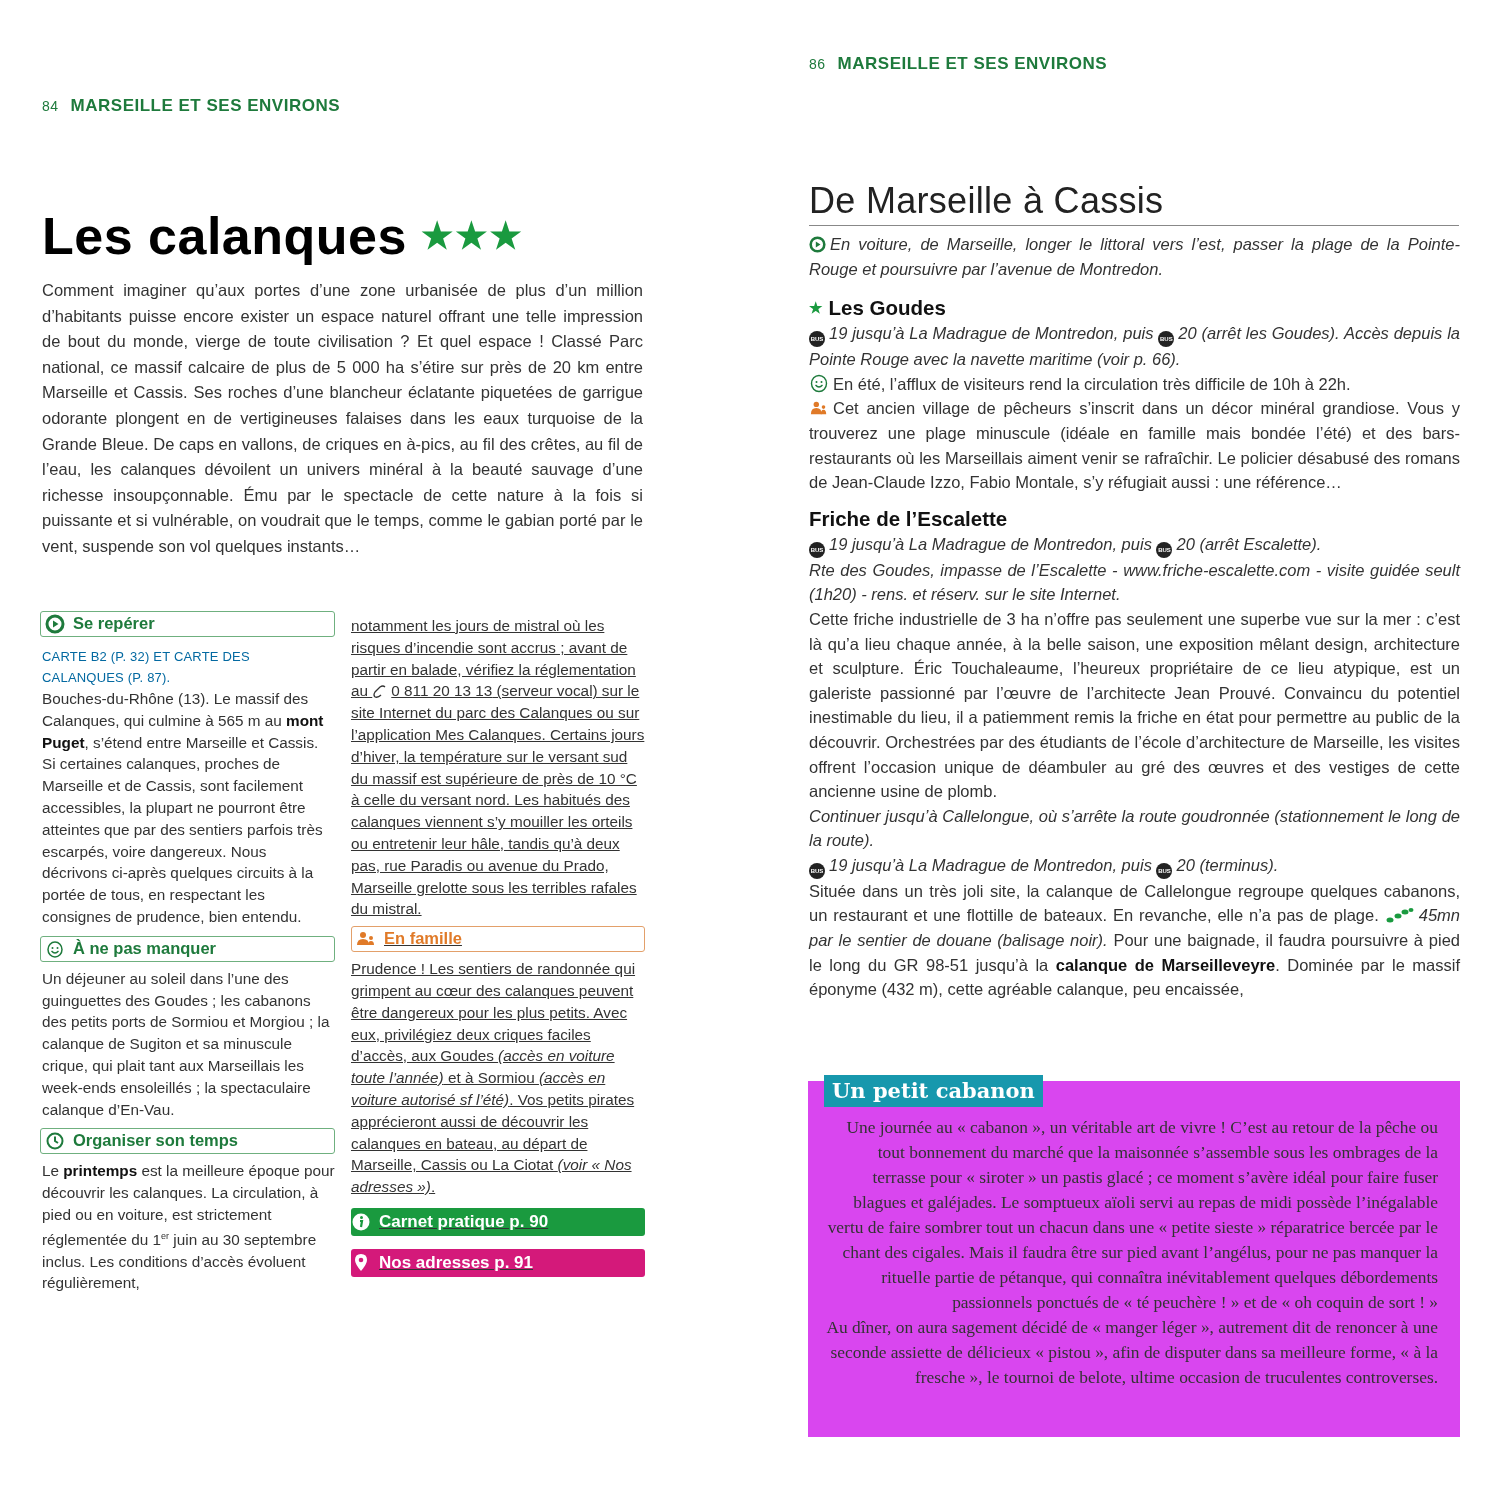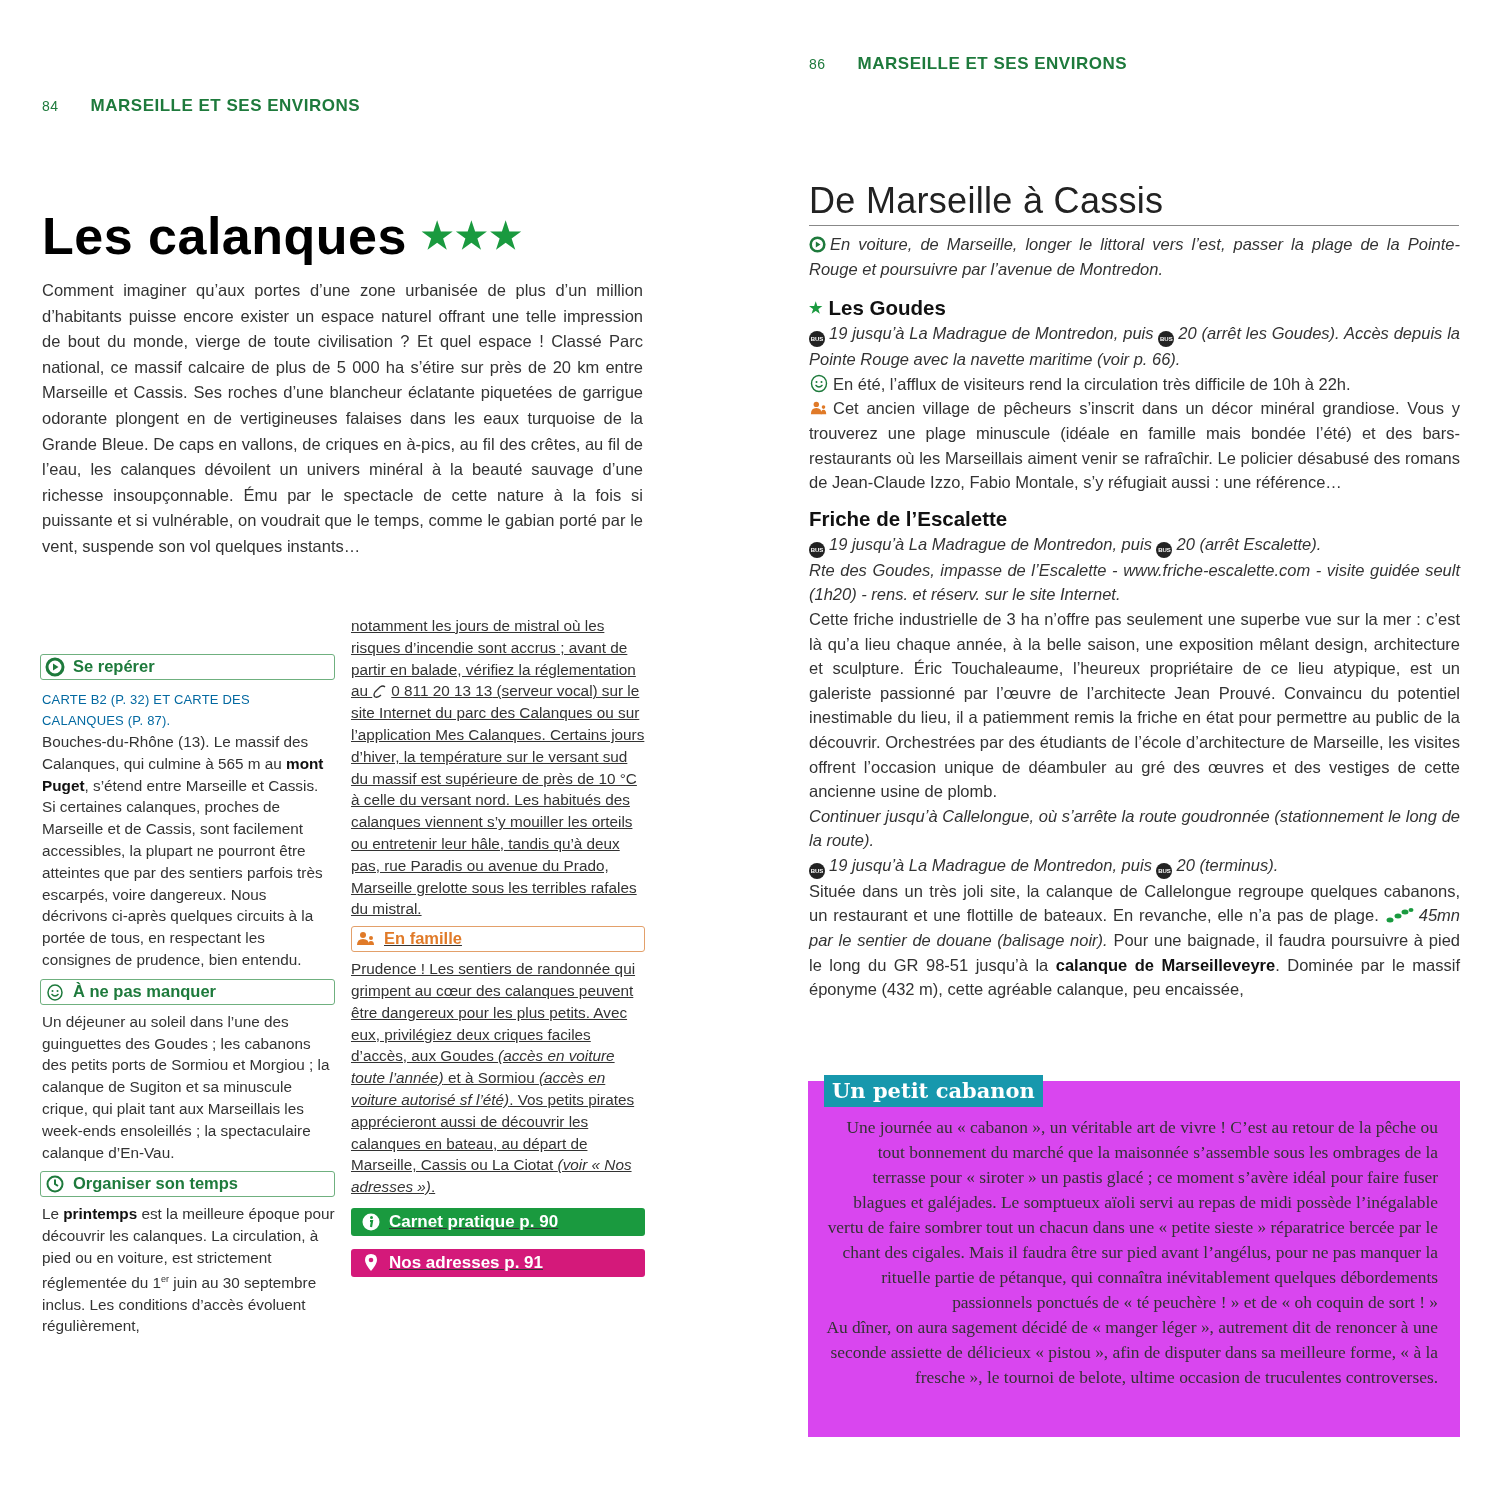--- a/index.html
+++ b/index.html
@@ -1,28 +1,28 @@
 <!DOCTYPE html>
 <html><head>
 <meta charset="utf-8">
 <style>
   html,body{margin:0;padding:0;background:#fff;}
   body{width:1500px;height:1500px;position:relative;overflow:hidden;font-family:"Liberation Sans",sans-serif;color:#333;}
   .abs{position:absolute;}
   .running{font-weight:bold;color:#1e7a3c;font-size:17px;letter-spacing:0.5px;}
-  .running .pg{font-weight:normal;color:#1e7a3c;font-size:14px;margin-right:32px;}
+  .running .pg{font-weight:normal;color:#1e7a3c;font-size:14px;margin-right:12px;}
   h1.title{margin:0;font-size:52px;font-weight:bold;color:#000;letter-spacing:0.5px;}
   h1.title .stars{color:#1a9a3f;font-size:36px;margin-left:14px;letter-spacing:2px;vertical-align:6px;}
   .intro{font-size:16.5px;line-height:25.6px;color:#333;}
   .col{font-size:15.3px;line-height:21.8px;color:#333;}
-  .box{border:1.5px solid #6fb07f;border-radius:3px;height:26px;display:flex;align-items:center;padding-left:4px;font-weight:bold;color:#1e7a3c;font-size:16.5px;box-sizing:border-box;margin-top:43px;}
+  .box{border:1.5px solid #6fb07f;border-radius:3px;height:26px;display:flex;align-items:center;padding-left:4px;font-weight:bold;color:#1e7a3c;font-size:16.5px;box-sizing:border-box;}
   .box.orange{border-color:#e3a06a;color:#e07a28;}
   .box .ic{display:inline-block;width:20px;height:20px;margin-right:8px;flex:none;}
   .red{color:#0369a1;font-size:13px;letter-spacing:0.2px;line-height:21px;}
-  .pill{height:28px;border-radius:3px;display:flex;align-items:center;padding-left:10px;color:#fff;font-weight:bold;font-size:17px;box-sizing:border-box;}
+  .pill{height:28px;border-radius:3px;display:flex;align-items:center;padding-left:0;color:#fff;font-weight:bold;font-size:17px;box-sizing:border-box;}
   .pill .ic{width:20px;height:20px;margin-right:8px;flex:none;}
   b{color:#111;}
   .it{font-style:italic;}
   h2.sec{margin:0;font-size:36px;font-weight:normal;color:#222;letter-spacing:0.3px;}
   .rule{height:1px;background:#888;}
   .right{font-size:16.5px;line-height:24.6px;color:#333;}
   h3{margin:0;font-size:20.5px;font-weight:bold;color:#111;line-height:26px;}
   .bus{display:inline-block;width:16px;height:16px;border-radius:50%;background:#222;color:#fff;font-size:6px;font-weight:bold;text-align:center;line-height:16px;vertical-align:-2px;font-style:normal;margin-right:4px;}
   .inline-ic{display:inline-block;vertical-align:-3px;margin-right:4px;}
   .cabanon{background:#d946ef;}

